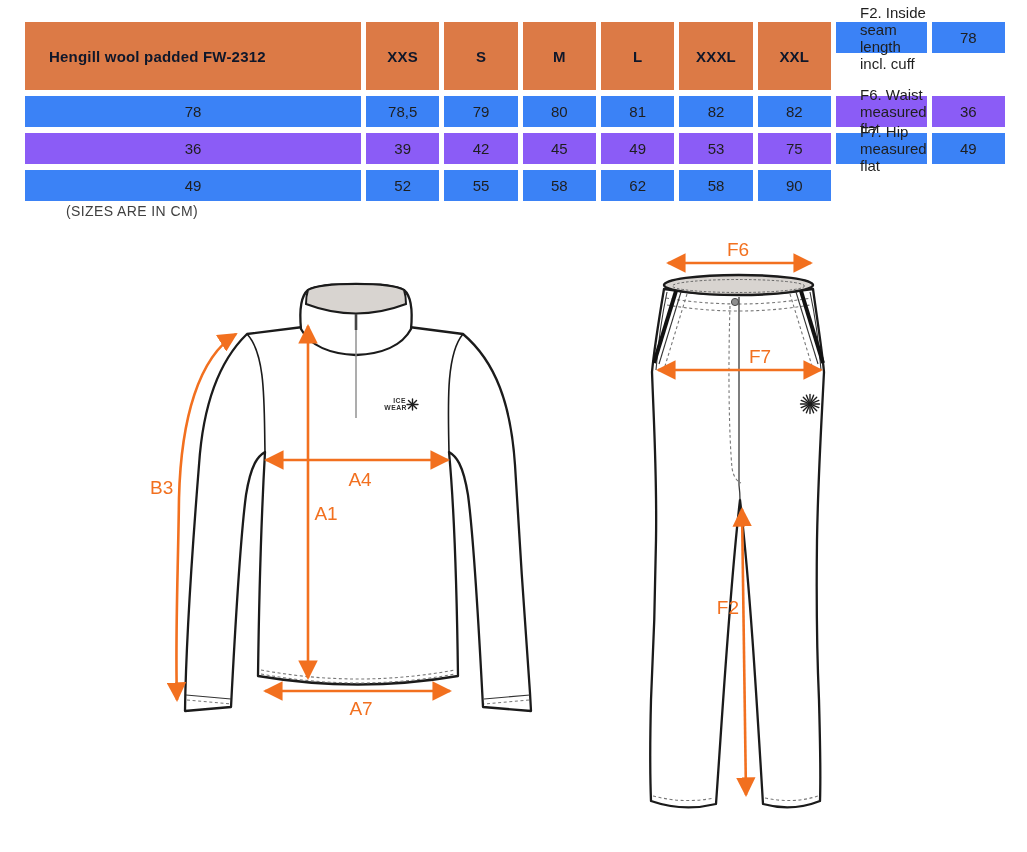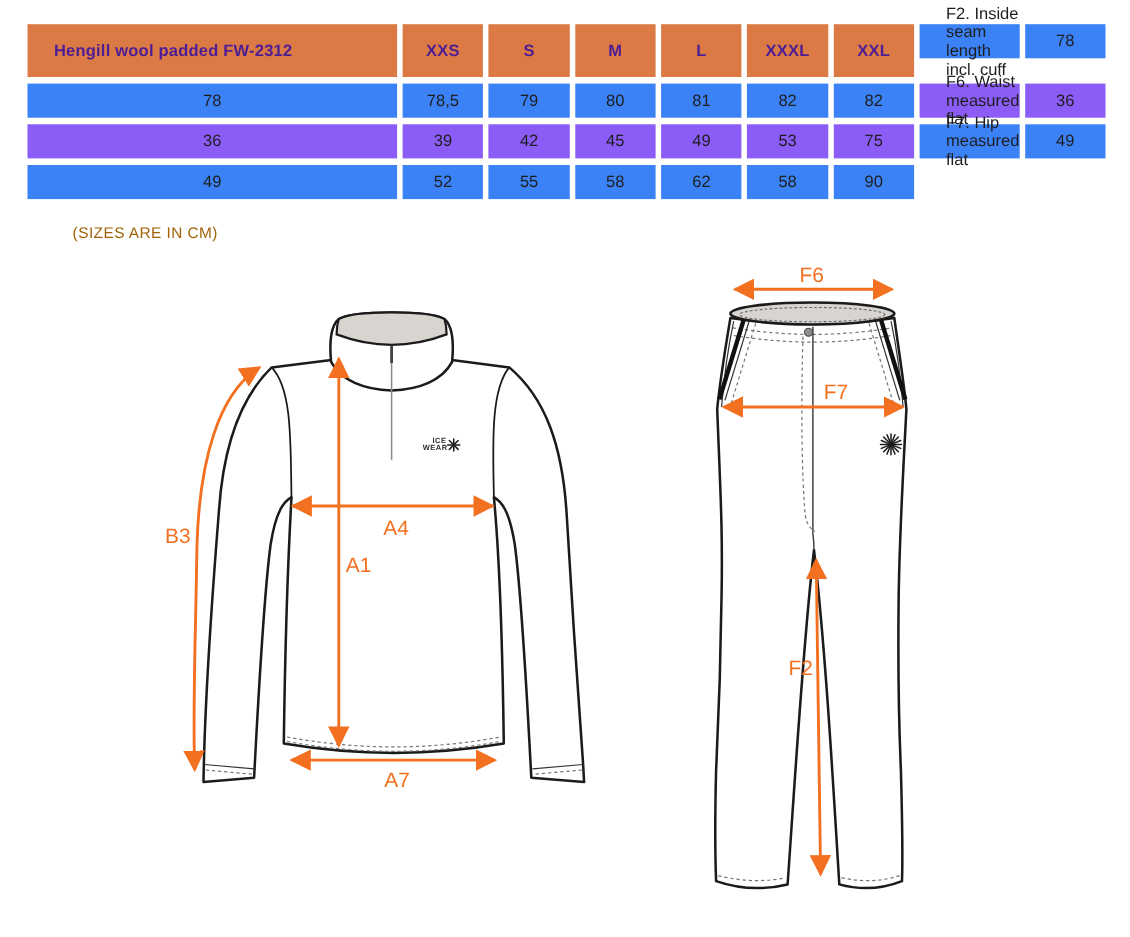--- a/index.html
+++ b/index.html
@@ -1,29 +1,29 @@
 <!DOCTYPE html>
 <html><head>
 <meta charset="utf-8">
 <style>
   html,body{margin:0;padding:0;background:#ffffff;font-family:"Liberation Sans",sans-serif;}
   .page{position:relative;width:1027px;height:852px;background:#ffffff;overflow:hidden;}
 
   
   .size-table{position:absolute;left:25px;top:22px;width:980px;display:grid;
     grid-template-columns:336px repeat(8,1fr);column-gap:5px;row-gap:6px;}
-  .th{background:#DC7A46;color:#4c1d95;height:48px;display:flex;align-items:center;
+  .th{background:#DC7A46;color:#0f172a;height:68px;display:flex;align-items:center;
     justify-content:center;font-size:15px;font-weight:bold;letter-spacing:.2px;}
   .th.product{justify-content:flex-start;padding-left:24px;}
   .td{height:31px;display:flex;align-items:center;justify-content:center;
     font-size:15px;color:#1e1e1e;background:#3b82f6;}
   .td.lt{background:#8b5cf6;}
   .td.label{justify-content:flex-start;padding-left:24px;}
 
-  .units-note{position:absolute;left:66px;top:203px;font-size:14px;color:#a16207;
+  .units-note{position:absolute;left:66px;top:203px;font-size:14px;color:#404040;
     letter-spacing:.4px;}
 
   
   svg.diagrams{position:absolute;left:0;top:0;}
   .outline{fill:#ffffff;stroke:#1b1b1b;stroke-width:2.3;stroke-linejoin:round;}
   .seam{fill:none;stroke:#1b1b1b;stroke-width:1.6;}
   .thin{fill:none;stroke:#333333;stroke-width:1.1;}
   .stitch{fill:none;stroke:#777777;stroke-width:1.1;stroke-dasharray:3,2.6;}
   .arrow{fill:none;stroke:#F2701F;stroke-width:2.6;}
   .mlabel{fill:#F2701F;font-size:19px;font-family:"Liberation Sans",sans-serif;}

